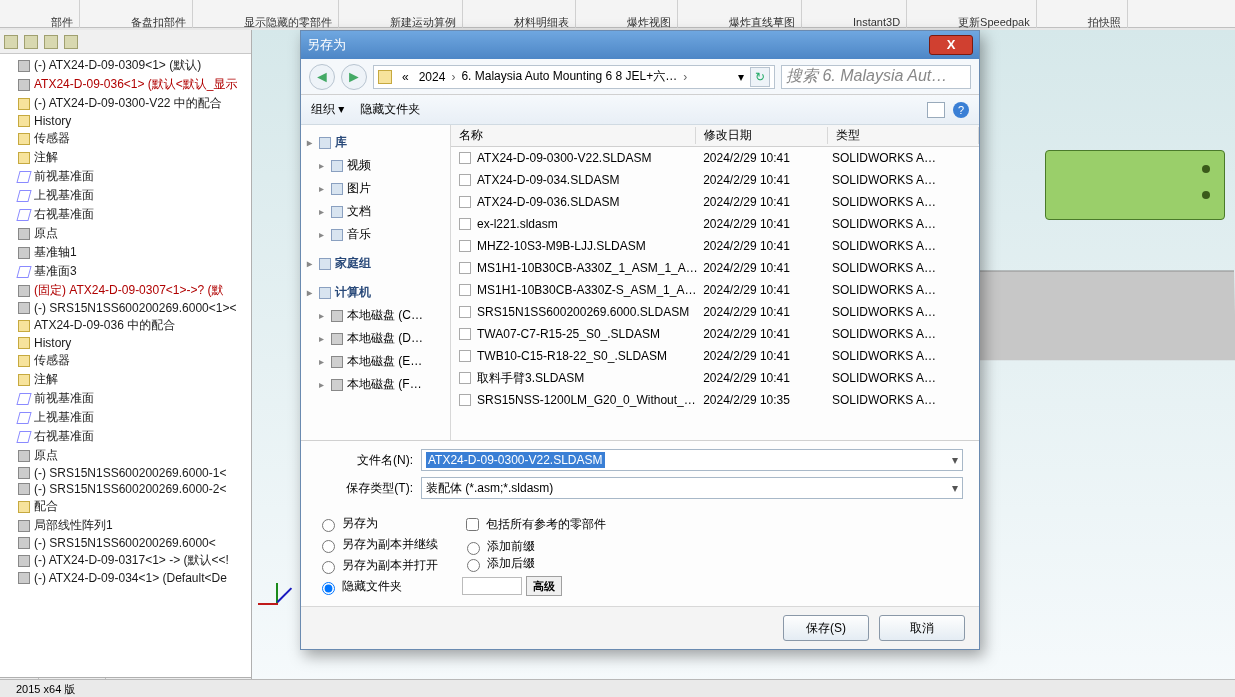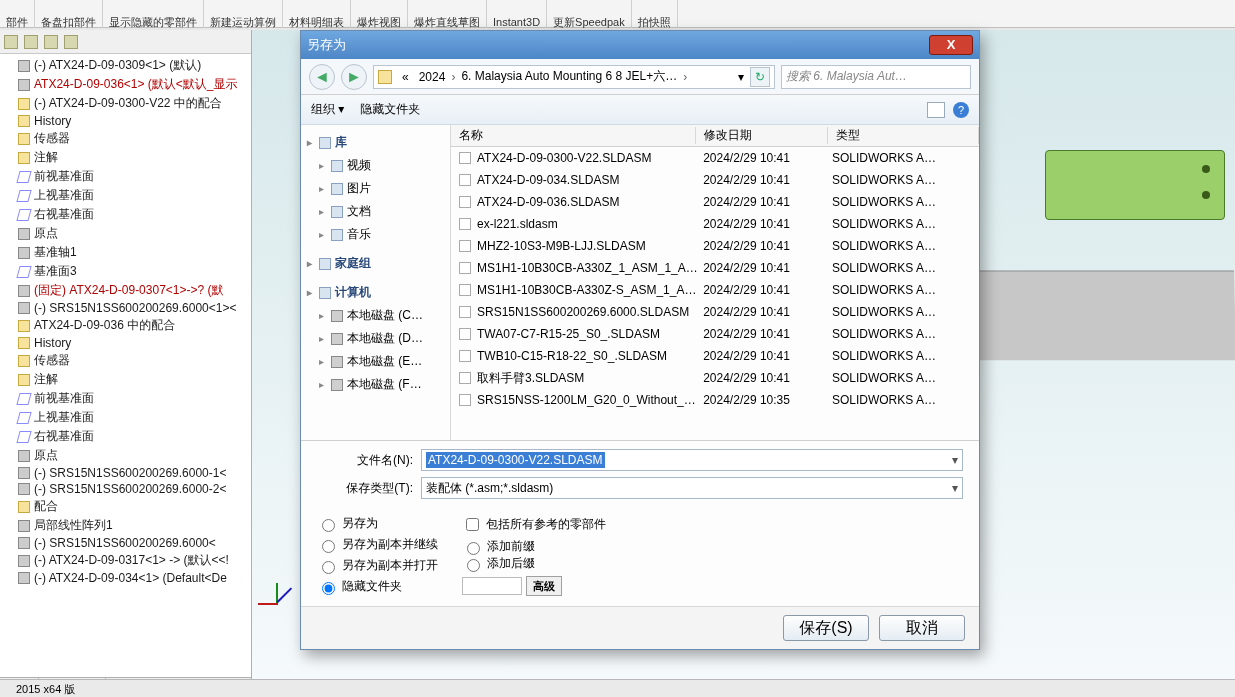--- a/index.html
+++ b/index.html
@@ -2,21 +2,21 @@
 <html><head>
 <meta charset="utf-8">
 <style>
   * { box-sizing: border-box; font-family: "Segoe UI", Tahoma, Arial, sans-serif; }
   html, body { margin: 0; padding: 0; width: 1235px; height: 697px; overflow: hidden; background: #e8e8e8; }
   
   .ribbon {
     height: 28px; background: #f4f4f4; border-bottom: 1px solid #c0c0c0;
     display: flex; align-items: flex-start; font-size: 11px; color: #333;
   }
-  .ribbon .rib-item { padding: 0 6px; border-right: 1px solid #d0d0d0; line-height: 12px; height: 28px; display: flex; flex-direction: column; justify-content: flex-end; }
+  .ribbon .rib-item { padding: 0 6px; border-right: 1px solid #d0d0d0; line-height: 12px; height: 28px; display: flex; flex-direction: column; justify-content: flex-end; margin-left: 45px; }
   
   .workspace { position: absolute; top: 30px; left: 0; right: 0; bottom: 0; display: flex; }
   .left-col { width: 252px; background: #fff; border-right: 1px solid #b0b0b0; display: flex; flex-direction: column; }
   .tree-toolbar { height: 24px; background: #f0f0f0; border-bottom: 1px solid #c8c8c8; display: flex; align-items: center; padding: 0 4px; gap: 6px; }
   .tree-toolbar span { width: 14px; height: 14px; background: #d8d8b0; border: 1px solid #a0a070; }
   .tree { flex: 1; overflow: auto; font-size: 12px; color: #1a1a1a; padding: 2px 0 2px 4px; }
   .tree-item { display: flex; align-items: center; padding: 1px 2px; white-space: nowrap; }
   .tree-item.indent1 { padding-left: 14px; }
   .tree-item.red { color: #b00000; }
   .ti-ico { width: 12px; height: 12px; margin-right: 4px; background: #e8d070; border: 1px solid #a08030; flex: 0 0 auto; }
@@ -51,21 +51,21 @@
   .dlg-nav {
     height: 36px; display: flex; align-items: center; padding: 4px 8px; gap: 6px;
     border-bottom: 1px solid #d0d0d0; background: #f5f8fb;
   }
   .navbtn { width: 26px; height: 26px; border: 1px solid #b8c4d0; border-radius: 13px; background: #eef3f8; display:flex; align-items:center; justify-content:center; color:#4a6; }
   .crumb { flex: 1; height: 24px; border: 1px solid #b8c4d0; background: #fff; display: flex; align-items: center; padding: 0 4px; font-size: 12px; gap: 2px; }
   .crumb .seg { padding: 0 4px; }
   .crumb .sep { color: #666; }
   .crumb-ico { width:14px; height:14px; background:#f7e39c; border:1px solid #c6a93f; margin-right:4px; }
   .crumb .refresh { margin-left:4px; width:20px; height:20px; border:1px solid #b8c4d0; background:#eef3f8; text-align:center; line-height:18px; color:#2a6; }
-  .searchbox { width: 190px; height: 24px; border: 1px solid #b8c4d0; background: #fff; font-size: 12px; font-style: italic; color: #888; padding: 0 4px; display:flex; align-items:center; }
+  .searchbox { width: 190px; height: 24px; border: 1px solid #b8c4d0; background: #fff; font-size: 16px; font-style: italic; color: #888; padding: 0 4px; display:flex; align-items:center; }
   .dlg-toolbar {
     height: 30px; display: flex; align-items: center; padding: 0 10px; font-size: 12px;
     background: linear-gradient(#f6f9fc, #e8eff6); border-bottom: 1px solid #d0dae2;
   }
   .dlg-toolbar .titem { margin-right: 16px; cursor: default; }
   .dlg-toolbar .right { margin-left:auto; display:flex; gap:8px; align-items:center; }
   .dlg-toolbar .view-ico { width:18px; height:16px; border:1px solid #9ab; background:#fff; }
   .dlg-toolbar .help-ico { width:16px; height:16px; border-radius:50%; background:#3a7fd5; color:#fff; text-align:center; line-height:16px; font-size:11px; }
   .dlg-body { flex: 1; display: flex; overflow: hidden; border-bottom: 1px solid #d0d0d0; }
   .dlg-side { width: 150px; border-right: 1px solid #d8d8d8; padding: 6px 4px; font-size: 12px; overflow:auto; }
@@ -88,21 +88,21 @@
   .field-row .combo { flex: 1; border: 1px solid #a8b8c8; height: 22px; background:#fff; display:flex; align-items:center; padding:0 4px; position:relative; }
   .field-row .combo::after { content:"▾"; position:absolute; right:4px; color:#555; }
   .combo.filename span.sel { background:#3a7fd5; color:#fff; padding:1px 2px; }
   .dlg-options { display: flex; padding: 6px 16px 10px 16px; font-size: 12px; gap: 24px; }
   .opt-col { display: flex; flex-direction: column; gap: 4px; }
   .opt-col label { display: flex; align-items: center; gap: 4px; }
   .suffix-row { display:flex; align-items:center; gap:4px; }
   .suffix-row input.txt { width:60px; height:18px; border:1px solid #bbb; }
   .suffix-row button { height:20px; border:1px solid #a0a0a0; background:#f0f0f0; font-size:11px; padding:0 6px;font-weight:bold; }
   .dlg-buttons { display: flex; justify-content: flex-end; gap: 10px; padding: 8px 14px; border-top: 1px solid #d8d8d8; background:#f4f4f4; }
-  .dlg-buttons button { min-width: 86px; height: 26px; border: 1px solid #8a98a8; background: linear-gradient(#fefefe,#e4ecf3); border-radius: 3px; font-size:16px; }
+  .dlg-buttons button { min-width: 86px; height: 26px; border: 1px solid #8a98a8; background: linear-gradient(#fefefe,#e4ecf3); border-radius: 3px; font-size:12px; }
 </style>
 </head>
 <body>
 
 <div class="ribbon" id="ribbon">
     <div class="rib-item">部件</div>
     <div class="rib-item">备盘扣部件</div>
     <div class="rib-item">显示隐藏的零部件</div>
     <div class="rib-item">新建运动算例</div>
     <div class="rib-item">材料明细表</div>

